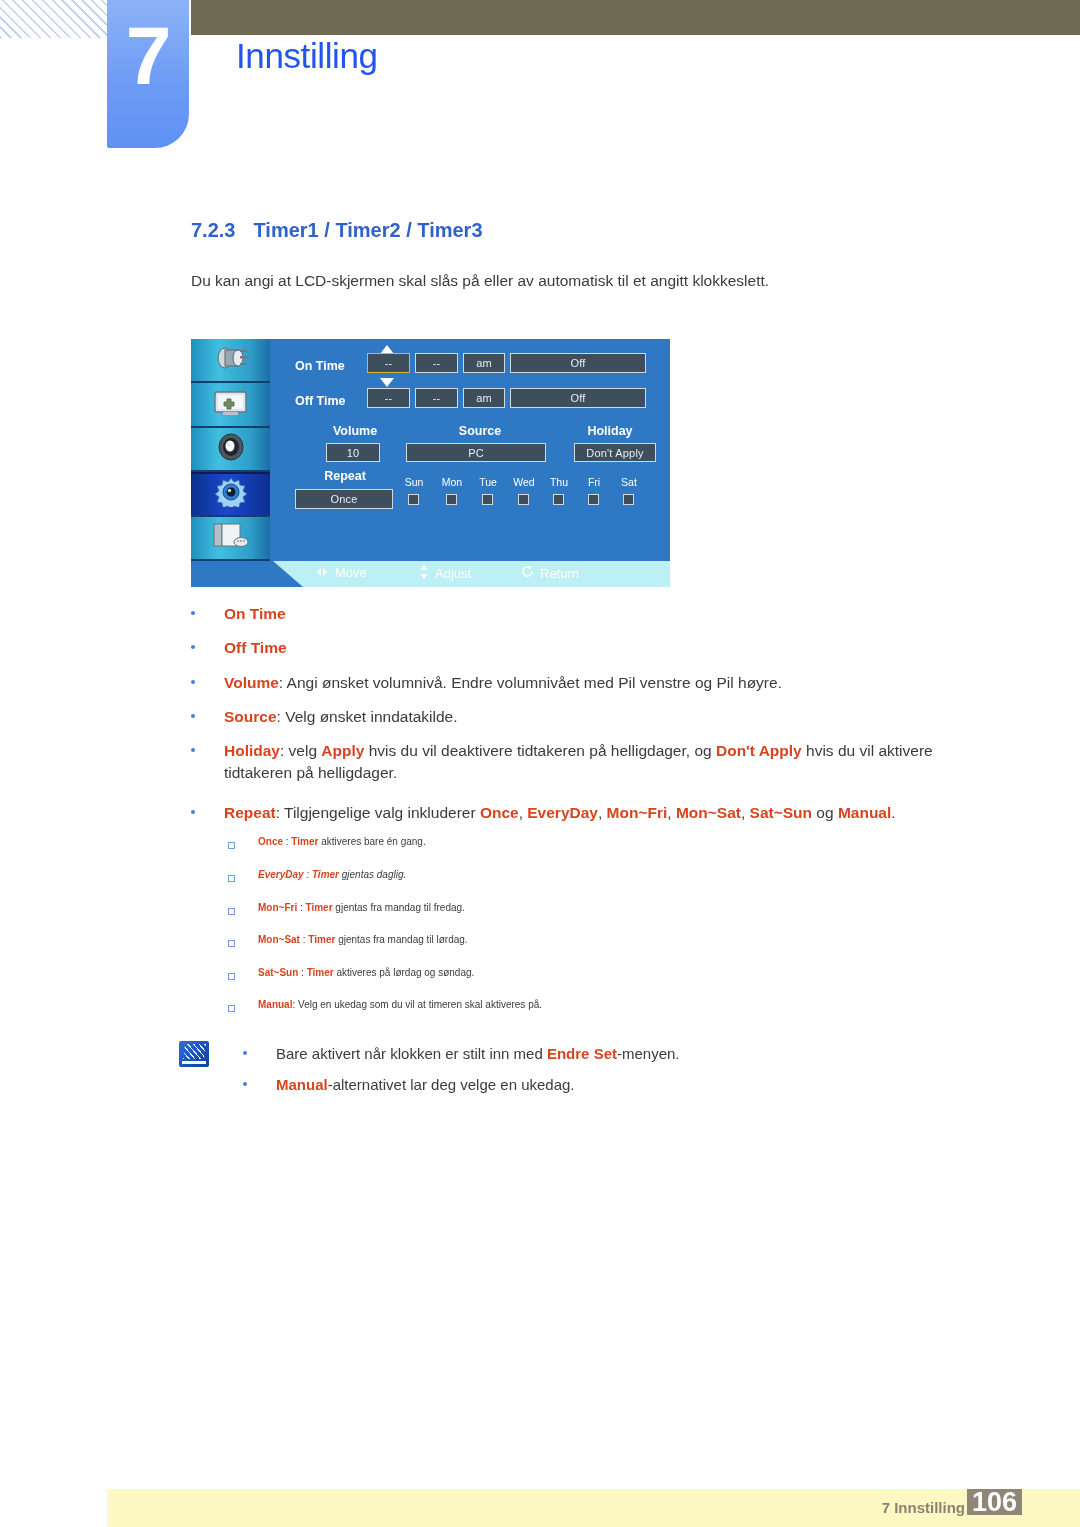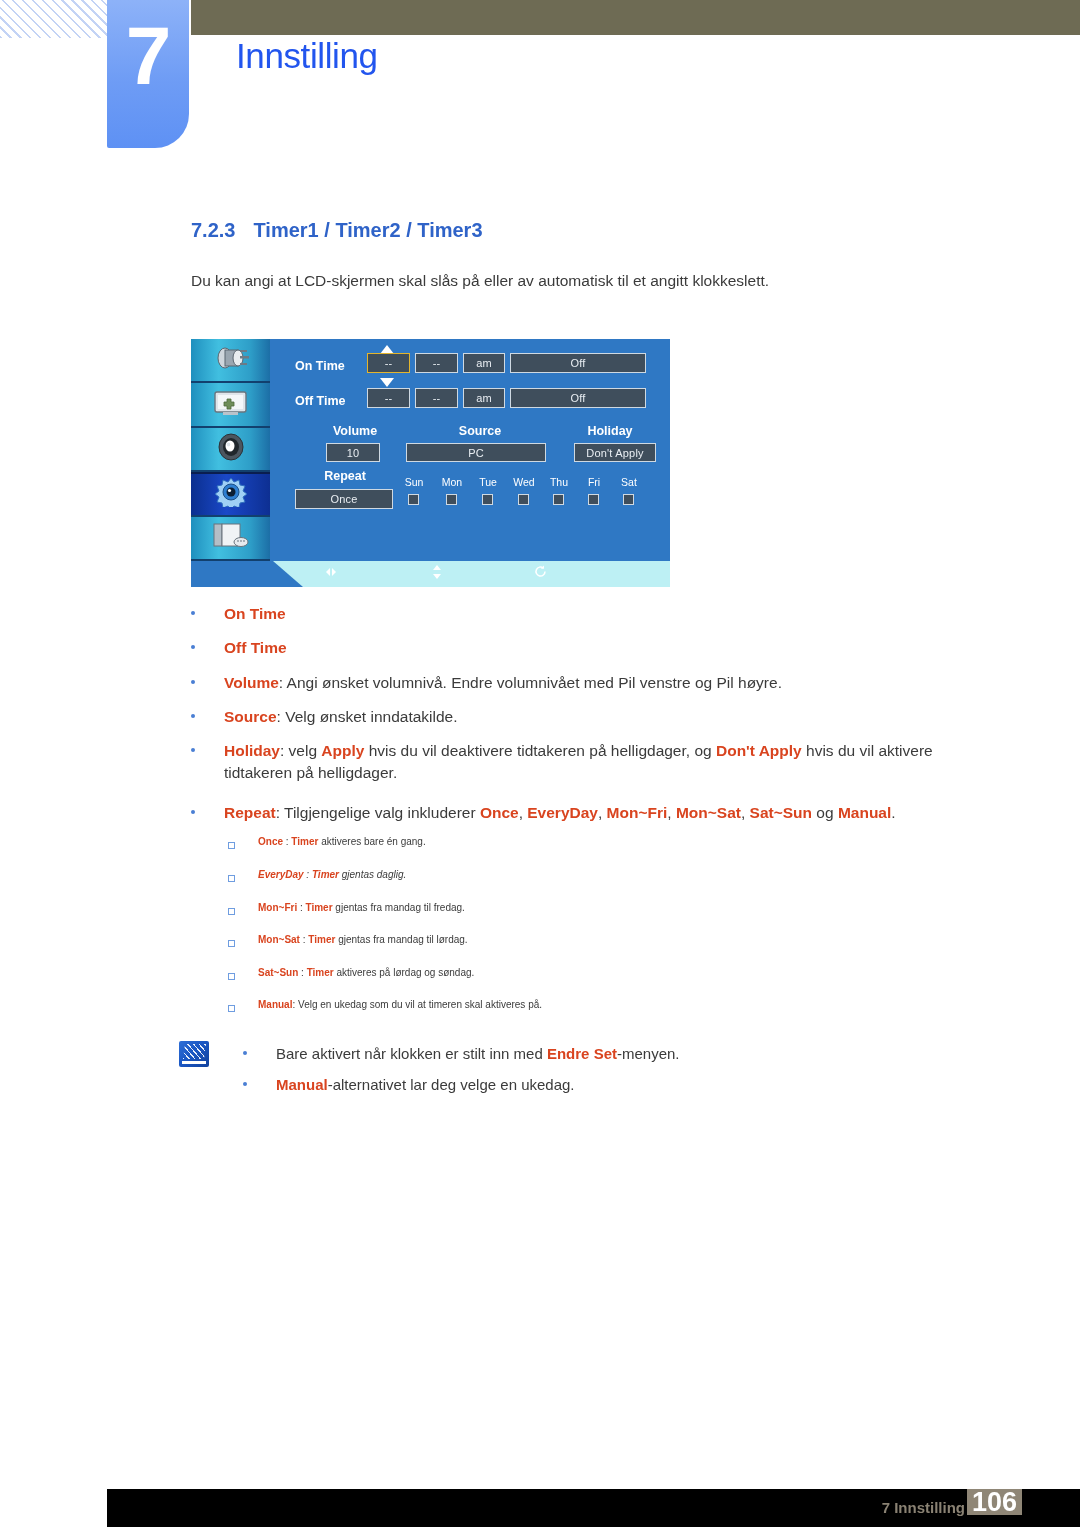--- a/index.html
+++ b/index.html
@@ -224,21 +224,20 @@
     background: #2f78c4;
     clip-path: polygon(0 0, 82px 0, 112px 26px, 0 26px);
   }
   .foot-item {
     position: absolute;
     color: #ffffff;
     font-size: 13px;
     display: flex;
     align-items: center;
     gap: 6px;
-    flex-direction: column;
   }
 
   
   .b1 {
     position: absolute;
     left: 191px;
     font-size: 15.5px;
     color: #3b3b3b;
     line-height: 1.45;
   }
@@ -308,21 +307,21 @@
     background: #4a7fd4;
   }
   .note-b .txt { display: block; margin-left: 33px; width: 700px; }
 
   
   .footer-bar {
     position: absolute;
     left: 107px; top: 1489px;
     width: 973px;
     height: 38px;
-    background: #000000;
+    background: #fef9c3;
   }
   .footer-text {
     position: absolute;
     right: 115px; top: 10px;
     color: #8a8273;
     font-size: 15px;
     font-weight: bold;
     white-space: nowrap;
   }
   .footer-page {

